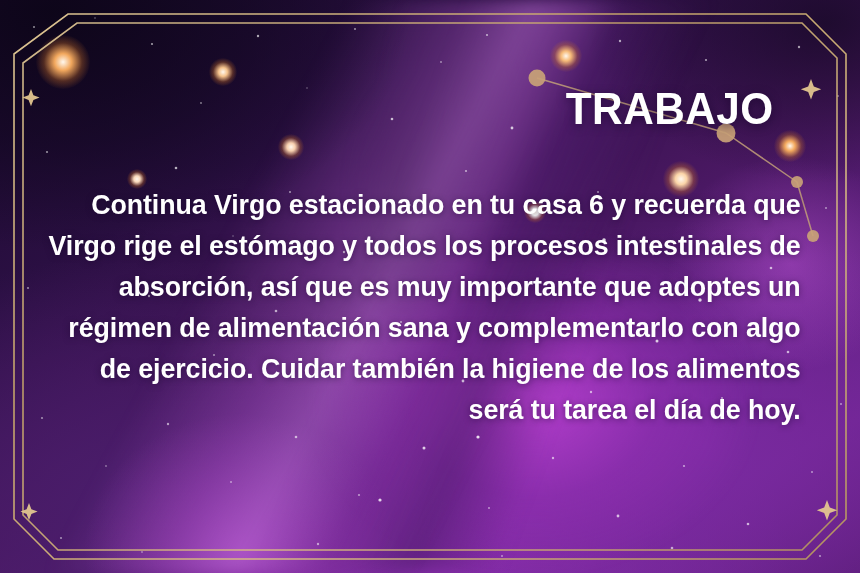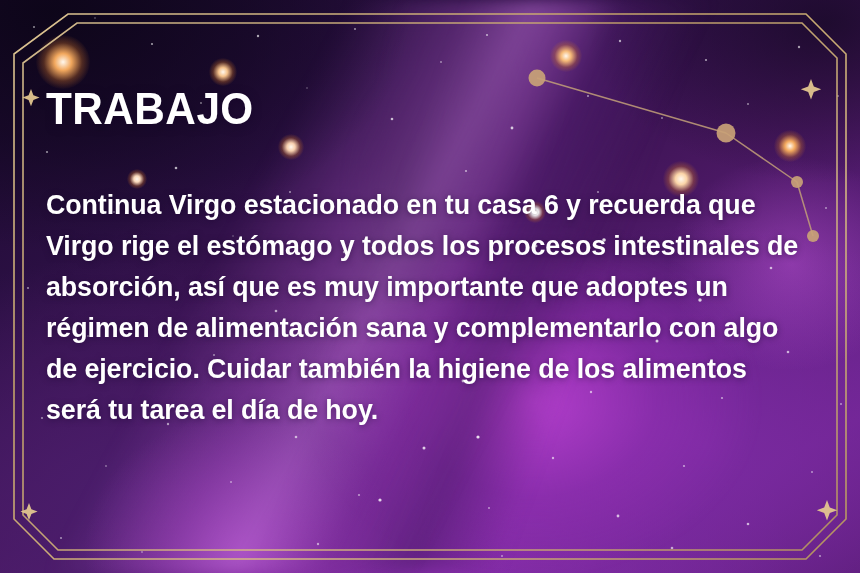--- a/index.html
+++ b/index.html
@@ -78,21 +78,21 @@
   .frame{position:absolute;inset:0;}
   .frame svg{display:block;width:100%;height:100%;}
 
   
   .constellation{position:absolute;inset:0;}
   .constellation svg{display:block;width:100%;height:100%;}
 
   
   .content{
     position:absolute;
-    left:46px; top:86px; right:40px;
+    left:46px; top:86px; right:40px;text-align:right;
   }
   #title{
     margin:0;
     font-family:"Liberation Sans", sans-serif;
     font-weight:bold;
     font-size:45px;
     letter-spacing:.5px;
     line-height:1;
     color:#ffffff;
     text-shadow:0 2px 10px rgba(20,0,40,.55);

